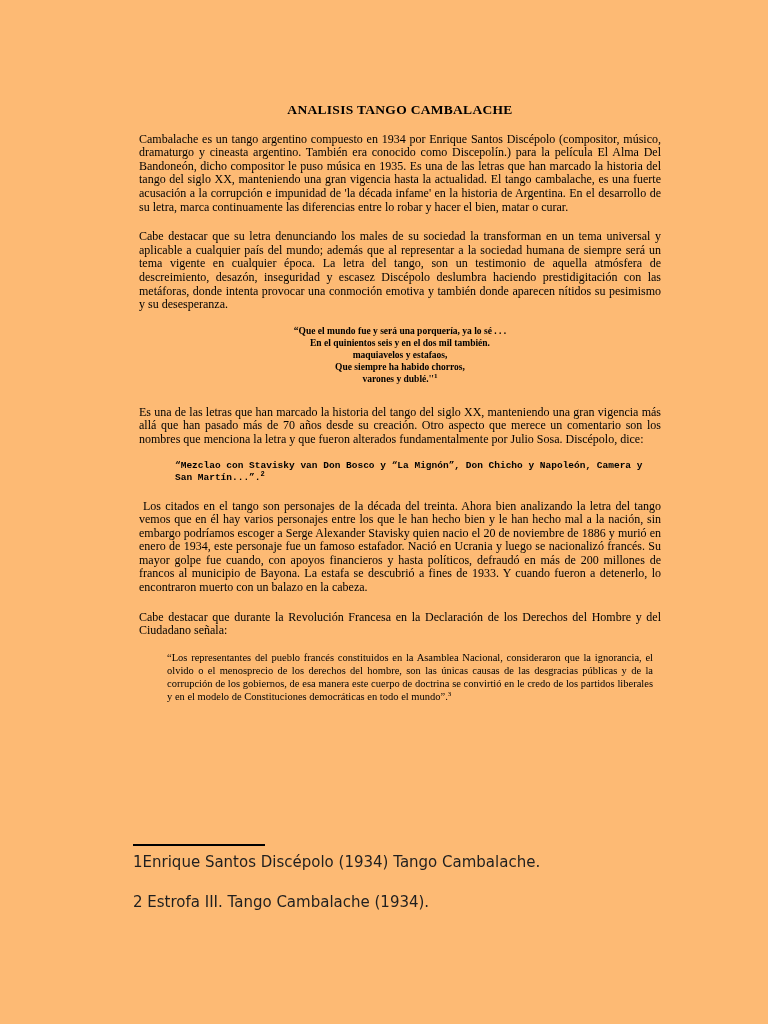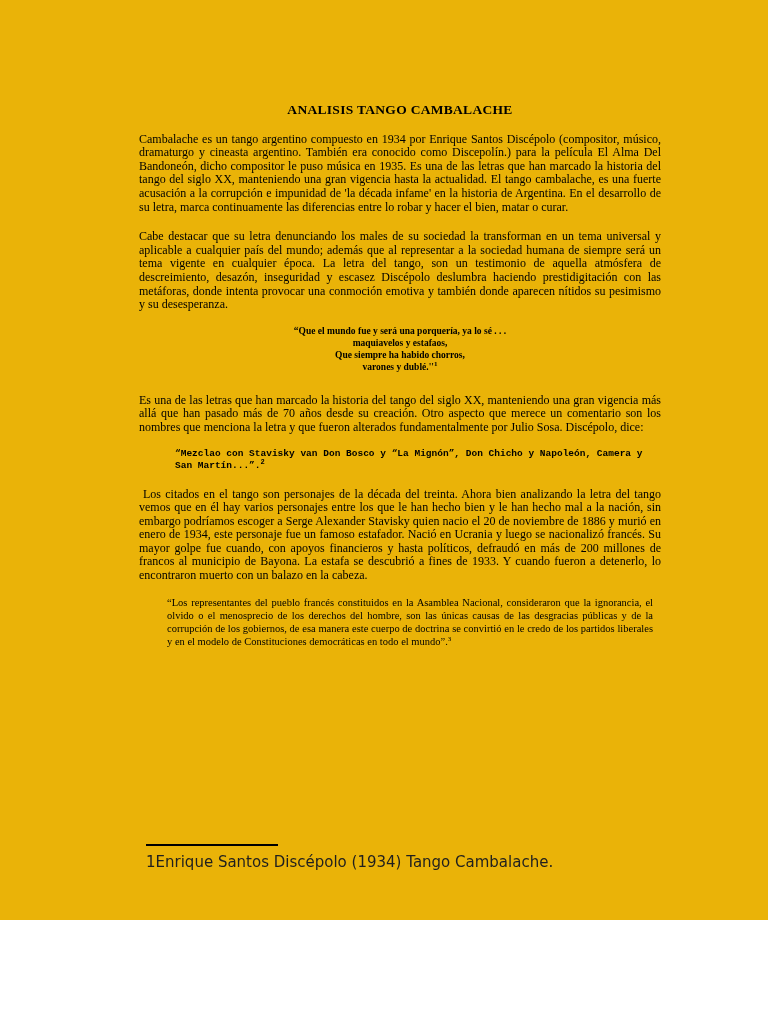--- a/index.html
+++ b/index.html
@@ -1,20 +1,20 @@
 <!DOCTYPE html>
 <html><head>
 <meta charset="utf-8">
 <style>
   html, body { margin: 0; padding: 0; background: #ffffff; }
   .page {
     position: relative;
     width: 768px;
-    height: 920px;
-    background: #eab308;
+    height: 1024px;
+    background: #fdba74;
     overflow: hidden;
     color: #000;
   }
   .content {
     position: absolute;
     left: 139px;
     top: 103px;
     width: 522px;
     font-family: "Liberation Serif", serif;
     font-size: 12px;
@@ -54,21 +54,21 @@
     text-align: justify;
     margin: 0 8px 13px 28px;
   }
   sup.fn-ref {
     font-size: 7px;
     line-height: 0;
     vertical-align: super;
   }
   .footnotes {
     position: absolute;
-    left: 146px;
+    left: 133px;
     top: 844px;
     width: 560px;
     font-family: "DejaVu Sans", sans-serif;
     font-size: 15px;
     line-height: 19px;
     color: #1f1f1f;
   }
   .footnote-rule {
     width: 132px;
     height: 0;
@@ -84,34 +84,37 @@
   <div class="content">
 
     <h1 class="doc-title">ANALISIS TANGO CAMBALACHE</h1>
 
     <p class="body-par">Cambalache es un tango argentino compuesto en 1934 por Enrique Santos Discépolo (compositor, músico, dramaturgo y cineasta argentino. También era conocido como Discepolín.) para la película El Alma Del Bandoneón, dicho compositor le puso música en 1935. Es una de las letras que han marcado la historia del tango del siglo XX, manteniendo una gran vigencia hasta la actualidad. El tango cambalache, es una fuerte acusación a la corrupción e impunidad de 'la década infame' en la historia de Argentina. En el desarrollo de su letra, marca continuamente las diferencias entre lo robar y hacer el bien, matar o curar.</p>
 
     <p class="body-par">Cabe destacar que su letra denunciando los males de su sociedad la transforman en un tema universal y aplicable a cualquier país del mundo; además que al representar a la sociedad humana de siempre será un tema vigente en cualquier época. La letra del tango, son un testimonio de aquella atmósfera de descreimiento, desazón, inseguridad y escasez Discépolo deslumbra haciendo prestidigitación con las metáforas, donde intenta provocar una conmoción emotiva y también donde aparecen nítidos su pesimismo y su desesperanza.</p>
 
     <div class="verse">
       <span class="verse-line">“Que el mundo fue y será una porquería, ya lo sé . . .</span>
+      <span class="verse-line">En el quinientos seis y en el dos mil también.</span>
       <span class="verse-line">maquiavelos y estafaos,</span>
       <span class="verse-line">Que siempre ha habido chorros,</span>
       <span class="verse-line"><span>varones y dublé.''</span><sup class="fn-ref">1</sup></span>
     </div>
 
     <p class="body-par">Es una de las letras que han marcado la historia del tango del siglo XX, manteniendo una gran vigencia más allá que han pasado más de 70 años desde su creación. Otro aspecto que merece un comentario son los nombres que menciona la letra y que fueron alterados fundamentalmente por Julio Sosa. Discépolo, dice:</p>
 
     <div class="inline-quote"><span>“Mezclao con Stavisky van Don Bosco y “La Mignón”, Don Chicho y Napoleón, Camera y San Martín...”.</span><sup class="fn-ref">2</sup></div>
 
     <p class="body-par indent-sm">Los citados en el tango son personajes de la década del treinta. Ahora bien analizando la letra del tango vemos que en él hay varios personajes entre los que le han hecho bien y le han hecho mal a la nación, sin embargo podríamos escoger a Serge Alexander Stavisky quien nacio el 20 de noviembre de 1886 y murió en enero de 1934, este personaje fue un famoso estafador. Nació en Ucrania y luego se nacionalizó francés. Su mayor golpe fue cuando, con apoyos financieros y hasta políticos, defraudó en más de 200 millones de francos al municipio de Bayona. La estafa se descubrió a fines de 1933. Y cuando fueron a detenerlo, lo encontraron muerto con un balazo en la cabeza.</p>
 
 
+    <p class="body-par">Cabe destacar que durante la Revolución Francesa en la Declaración de los Derechos del Hombre y del Ciudadano señala:</p>
 
     <div class="block-quote"><span>“Los representantes del pueblo francés constituidos en la Asamblea Nacional, consideraron que la ignorancia, el olvido o el menosprecio de los derechos del hombre, son las únicas causas de las desgracias públicas y de la corrupción de los gobiernos, de esa manera este cuerpo de doctrina se convirtió en le credo de los partidos liberales y en el modelo de Constituciones democráticas en todo el mundo”.</span><sup class="fn-ref">3</sup></div>
 
   </div>
 
   <div class="footnotes">
     <div class="footnote-rule"></div>
     <p class="footnote">1Enrique Santos Discépolo  (1934) Tango Cambalache.</p>
+    <p class="footnote">2 Estrofa III. Tango Cambalache (1934).</p>
   </div>
 </div>
 
 </body></html>

